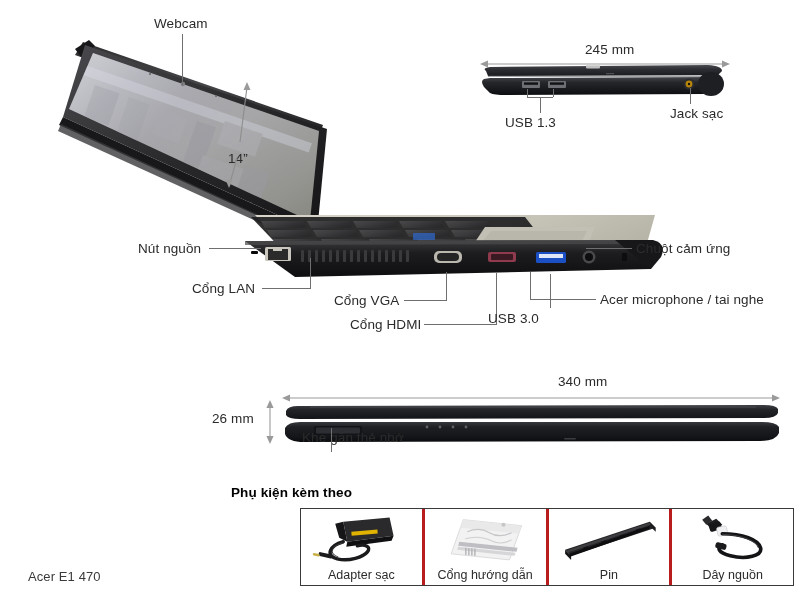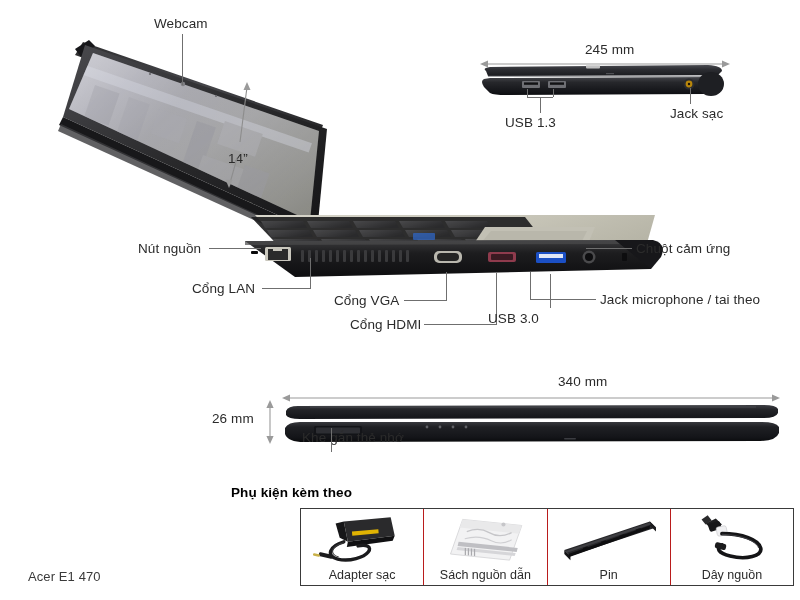--- a/index.html
+++ b/index.html
@@ -32,21 +32,21 @@
     position:absolute;
     left:300px;top:508px;
     width:494px;height:78px;
     display:flex;
     border:1px solid #3a3a3a;
     background:#fff;
     box-sizing:border-box;
   }
   .acc-cell{
     flex:1 1 0;
-    border-right:1px solid #b91c1c;
+    border-right:3px solid #b91c1c;
     position:relative;
     display:flex;
     flex-direction:column;
     align-items:center;
     justify-content:flex-end;
     box-sizing:border-box;
   }
   .acc-cell:last-child{border-right:none;}
   .acc-art{flex:1 1 auto;width:100%;position:relative;}
   .acc-label{
@@ -255,21 +255,21 @@
   <div class="leader h" style="left:404px;top:300px;width:42px;"></div>
   <div class="leader v" style="left:446px;top:272px;height:29px;"></div>
 
   <div class="lbl" style="left:350px;top:318px;">Cổng HDMI</div>
   <div class="leader h" style="left:424px;top:324px;width:72px;"></div>
   <div class="leader v" style="left:496px;top:273px;height:52px;"></div>
 
   <div class="lbl" style="left:488px;top:312px;">USB 3.0</div>
   <div class="leader v" style="left:550px;top:274px;height:34px;"></div>
 
-  <div class="lbl" style="left:600px;top:293px;">Jack microphone / tai theo</div>
+  <div class="lbl" style="left:600px;top:293px;">Acer microphone / tai nghe</div>
   <div class="leader h" style="left:530px;top:299px;width:66px;"></div>
   <div class="leader v" style="left:530px;top:272px;height:28px;"></div>
 
   <div class="lbl" style="left:636px;top:242px;">Chuột cảm ứng</div>
   <div class="leader h" style="left:586px;top:248px;width:46px;"></div>
 
   <div class="lbl" style="left:585px;top:43px;">245 mm</div>
   <svg class="abs nosel" style="left:480px;top:58px;" width="250" height="12" viewBox="0 0 250 12">
     <line x1="6" y1="6" x2="244" y2="6" stroke="#9a9a9a" stroke-width="1.1"></line>
     <polygon points="0,6 8,2.4 8,9.6" fill="#9a9a9a"></polygon>
@@ -415,21 +415,21 @@
             <g fill="#a9a9ad">
               <rect x="40" y="36" width="1.2" height="7"></rect>
               <rect x="43" y="36.3" width="1.2" height="7"></rect>
               <rect x="46" y="36.6" width="1.2" height="7"></rect>
               <rect x="49" y="36.9" width="1.2" height="7"></rect>
             </g>
             <circle cx="78" cy="13" r="2" fill="#c6c6c9"></circle>
           </g>
         </svg>
       </div>
-      <div class="acc-label">Sách nguồn dẫn</div>
+      <div class="acc-label">Cổng hướng dẫn</div>
     </div>
 
     <div class="acc-cell">
       <div class="acc-art">
         <svg width="100%" height="100%" viewBox="0 0 120 54" preserveAspectRatio="xMidYMid meet">
           <g>
             <polygon points="16,38 100,10 106,16 22,44" fill="#27272a"></polygon>
             <polygon points="16,38 22,44 22,48 16,42" fill="#141416"></polygon>
             <polygon points="100,10 106,16 106,20 100,14" fill="#1b1b1d"></polygon>
             <polygon points="17,39 100,11 101,13 18,41" fill="#3e3e42"></polygon>

